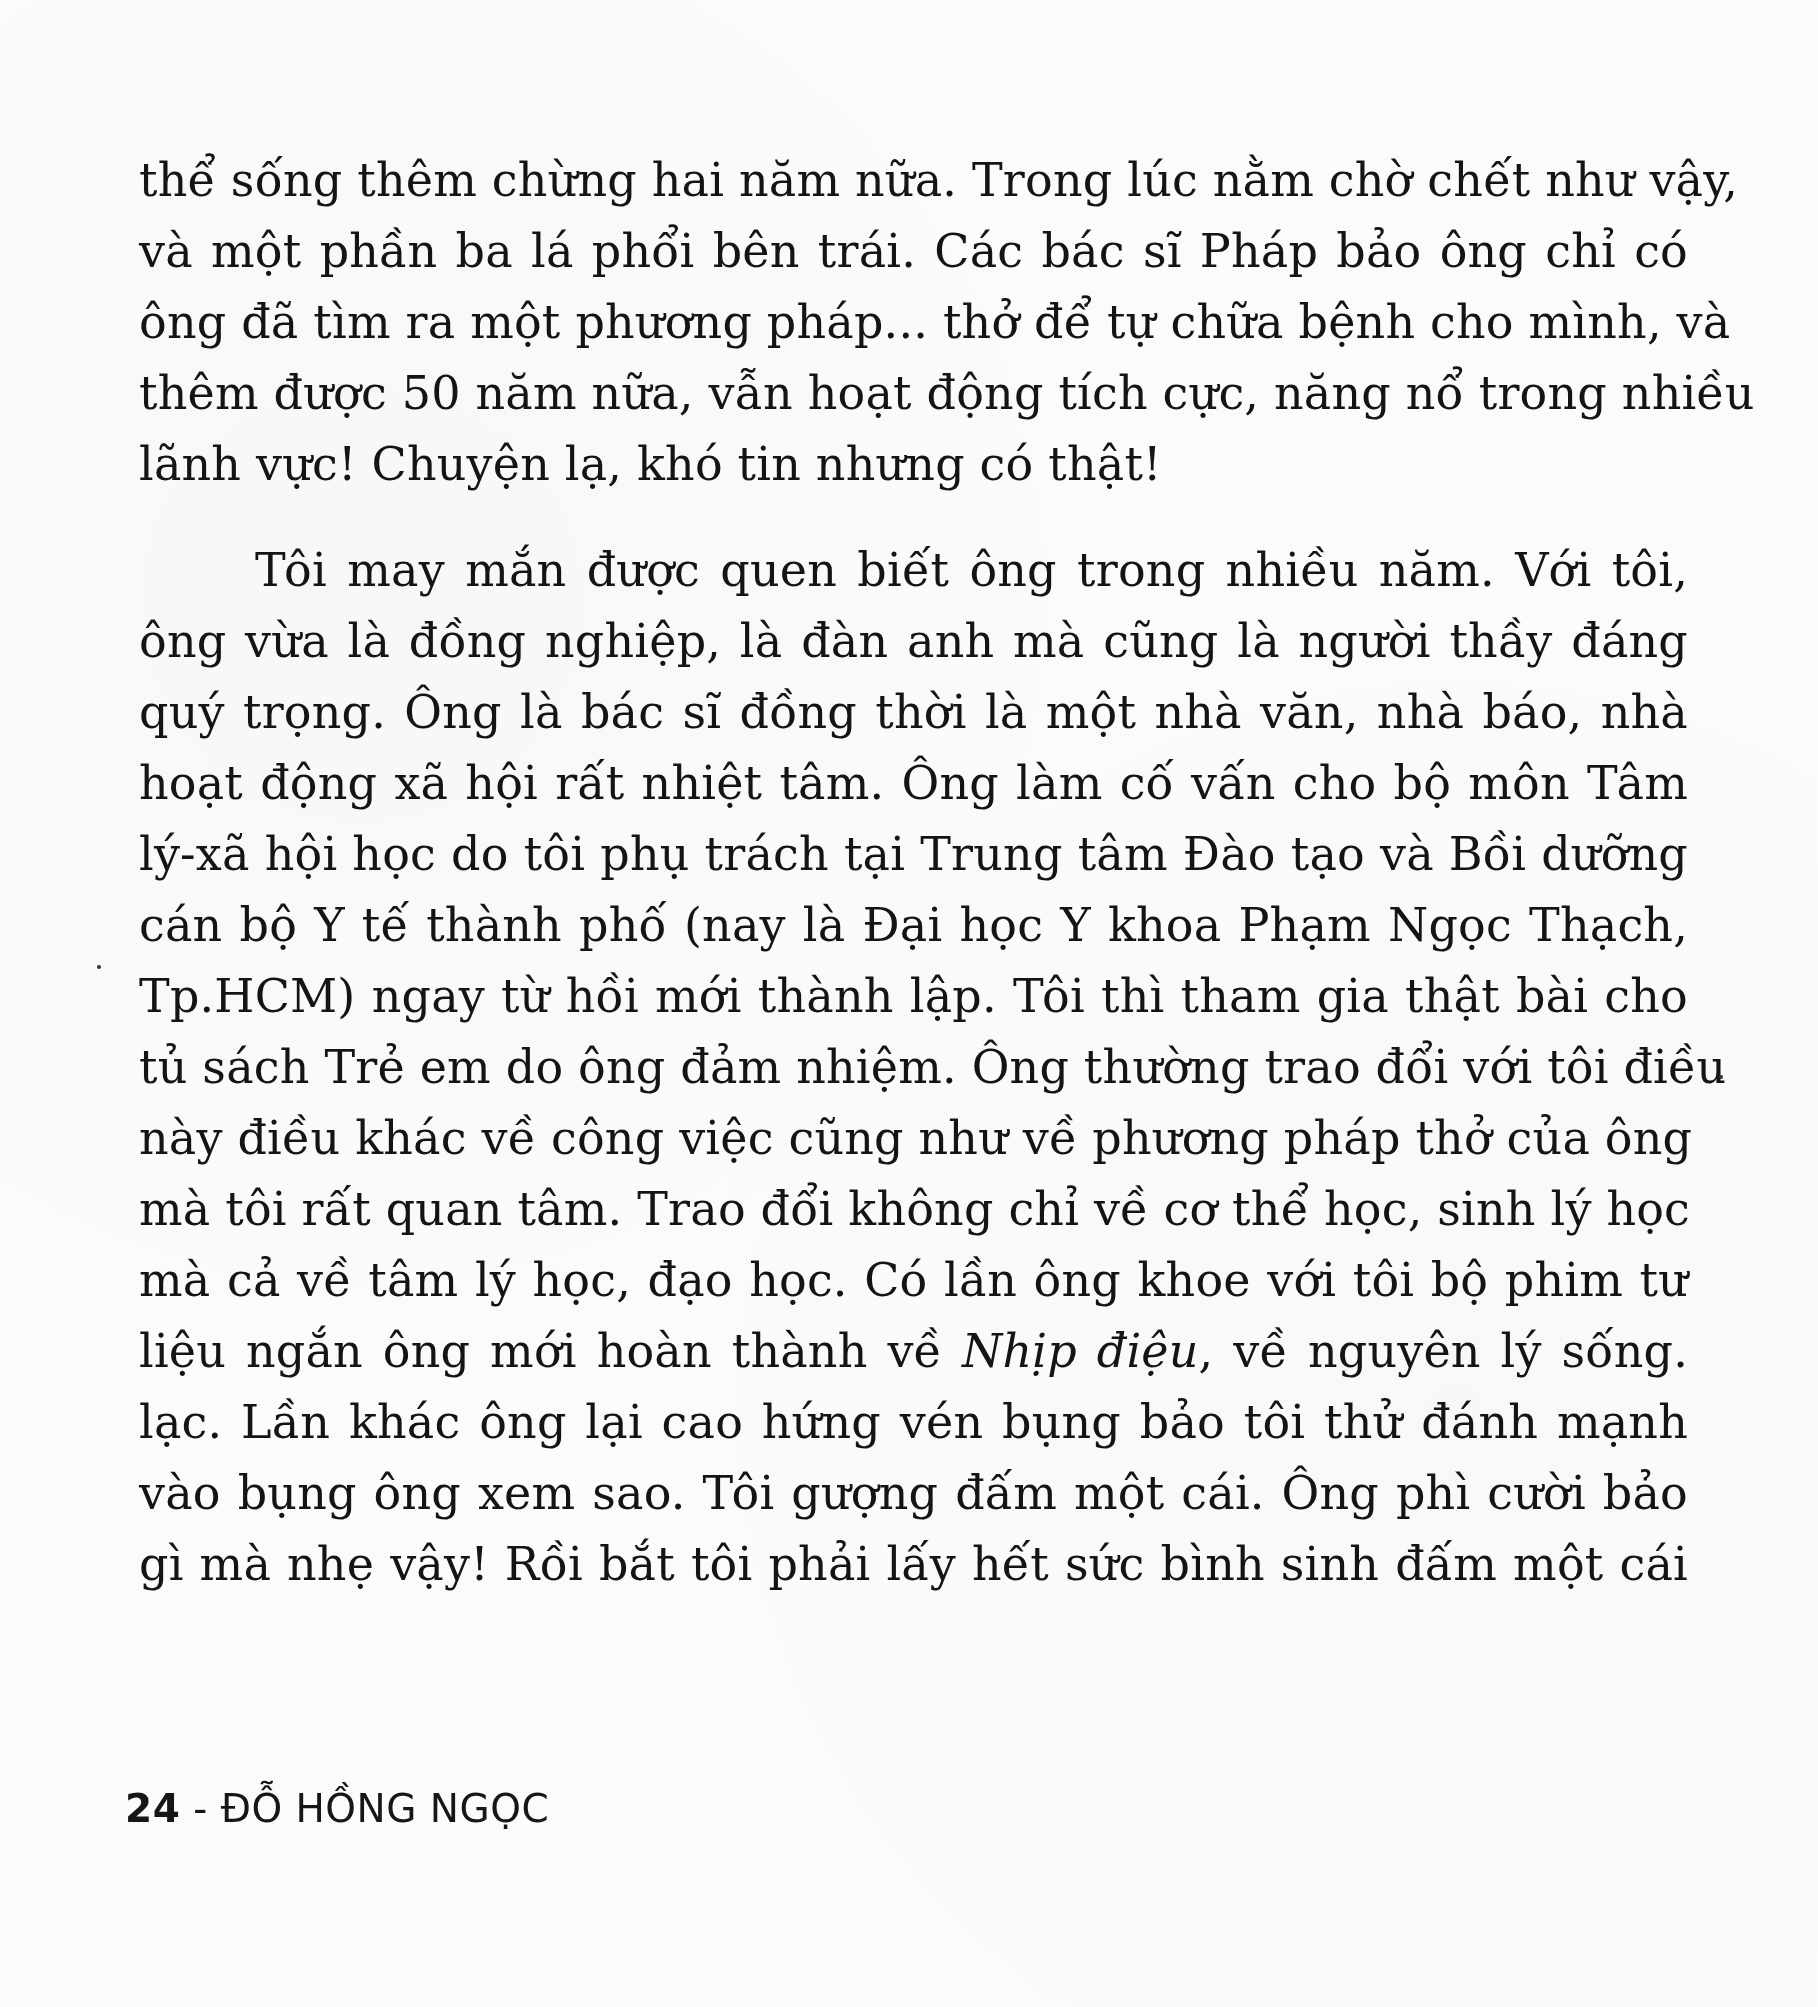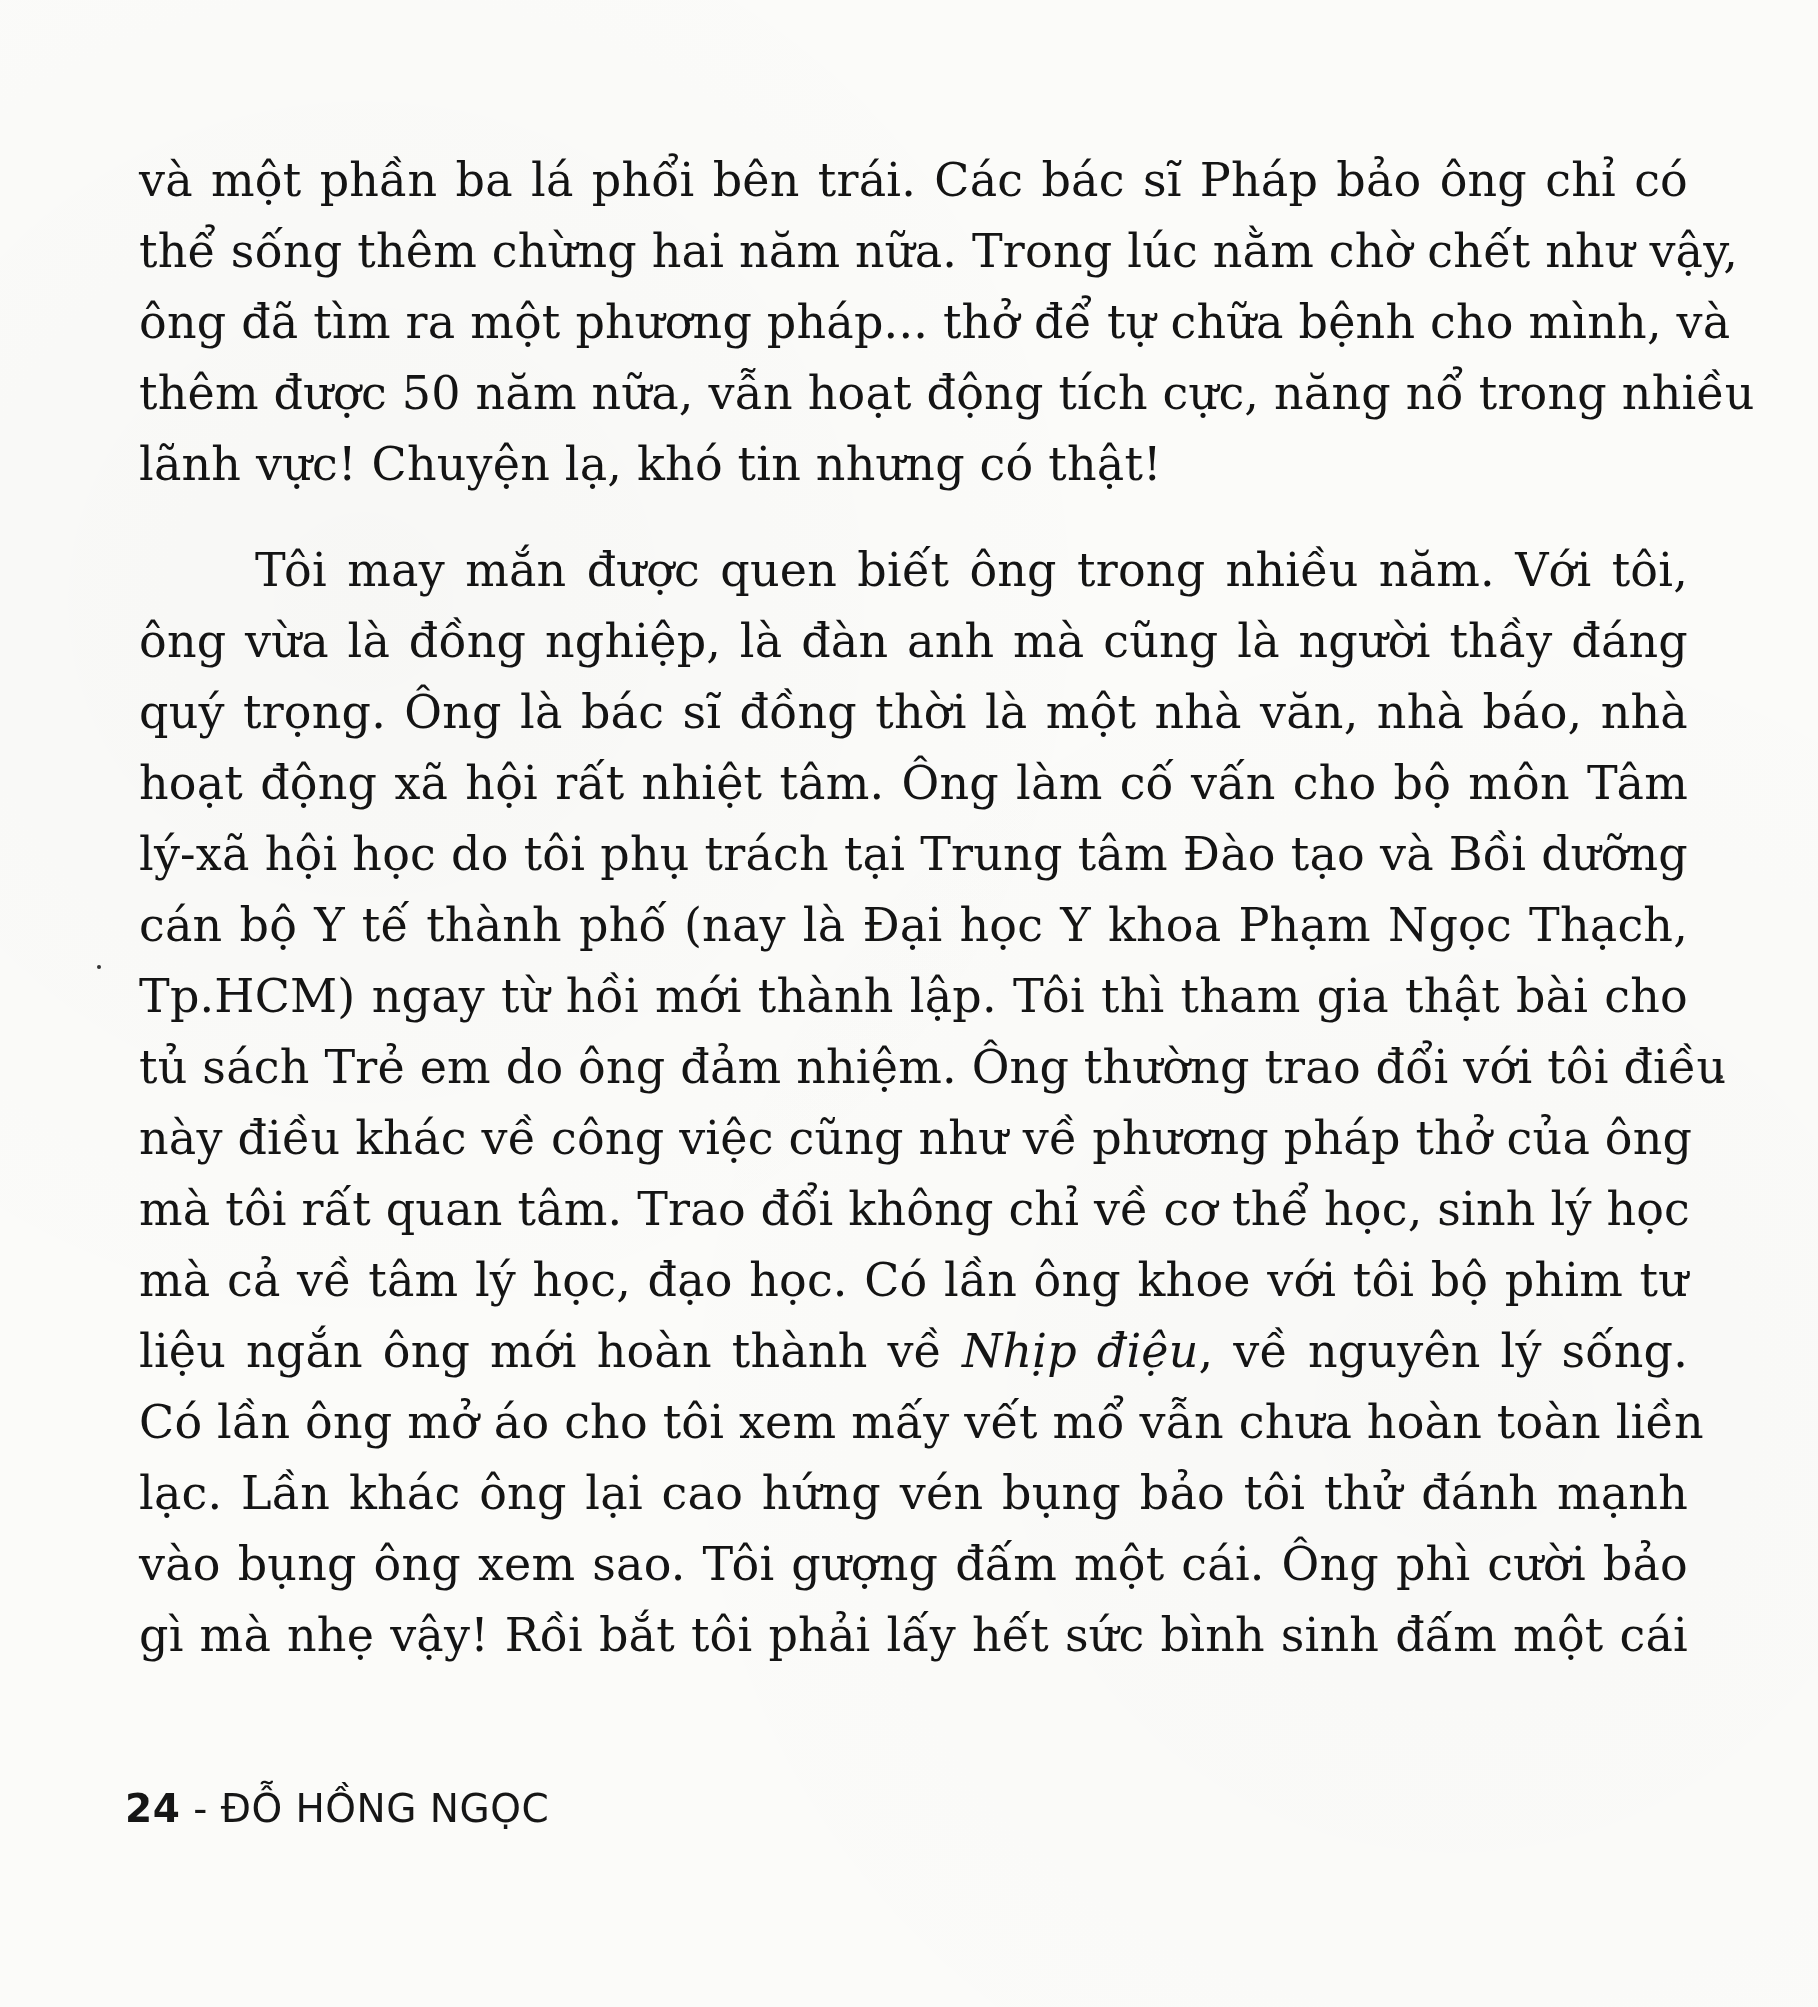--- a/index.html
+++ b/index.html
@@ -83,41 +83,40 @@
     }
   </style>
 </head>
 <body>
 
 <div class="page">
 
   <div class="body-text">
 
     <div class="para">
+      <span class="line">thể sống thêm chừng hai năm nữa. Trong lúc nằm chờ chết như vậy,</span>
       <span class="line">và một phần ba lá phổi bên trái.  Các bác sĩ Pháp bảo ông chỉ có</span>
-      <span class="line">thể sống thêm chừng hai năm nữa. Trong lúc nằm chờ chết như vậy,</span>
       <span class="line">ông đã tìm ra một phương pháp... thở để tự chữa bệnh cho mình, và</span>
       <span class="line">thêm được 50 năm nữa, vẫn hoạt động tích cực, năng nổ trong nhiều</span>
       <span class="line last">lãnh vực! Chuyện lạ, khó tin nhưng có thật!</span>
     </div>
 
     <div class="para">
       <span class="line indent">Tôi may mắn được quen biết  ông trong nhiều năm. Với tôi,</span>
       <span class="line">ông vừa là đồng nghiệp, là đàn anh mà cũng là người thầy đáng</span>
       <span class="line">quý trọng. Ông là bác sĩ đồng thời là một nhà văn, nhà báo, nhà</span>
       <span class="line">hoạt động xã hội rất nhiệt tâm.  Ông làm cố vấn cho bộ môn Tâm</span>
       <span class="line">lý-xã hội học do tôi phụ trách tại Trung tâm Đào tạo và Bồi dưỡng</span>
       <span class="line">cán bộ Y tế thành phố (nay là Đại học Y khoa Phạm Ngọc Thạch,</span>
       <span class="line">Tp.HCM) ngay từ hồi mới thành lập. Tôi thì tham gia thật bài cho</span>
       <span class="line">tủ sách Trẻ em do ông đảm nhiệm. Ông thường trao đổi với tôi điều</span>
       <span class="line">này điều khác về công việc cũng như về phương pháp thở của ông</span>
       <span class="line">mà tôi rất quan tâm. Trao đổi không chỉ về cơ thể học, sinh lý học</span>
       <span class="line">mà cả về tâm lý học, đạo học. Có lần ông khoe với tôi bộ phim tư</span>
       <span class="line"><span>liệu ngắn ông mới hoàn thành về </span><span class="ital">Nhịp điệu</span><span>, về nguyên lý sống.</span></span>
-      <span class="line">Có lần ông mở áo cho tôi xem mấy vết mổ vẫn chưa hoàn toàn liền</span>
       <span class="line">lạc. Lần khác ông lại cao hứng vén bụng bảo tôi thử đánh mạnh</span>
       <span class="line">vào bụng ông xem sao. Tôi gượng đấm một cái. Ông phì cười bảo</span>
       <span class="line">gì mà nhẹ vậy! Rồi bắt tôi phải lấy hết sức bình sinh đấm một cái</span>
     </div>
 
   </div>
 
   <div class="footer">
     <span class="page-num">24</span><span> - </span><span class="author">ĐỖ HỒNG NGỌC</span>
   </div>

